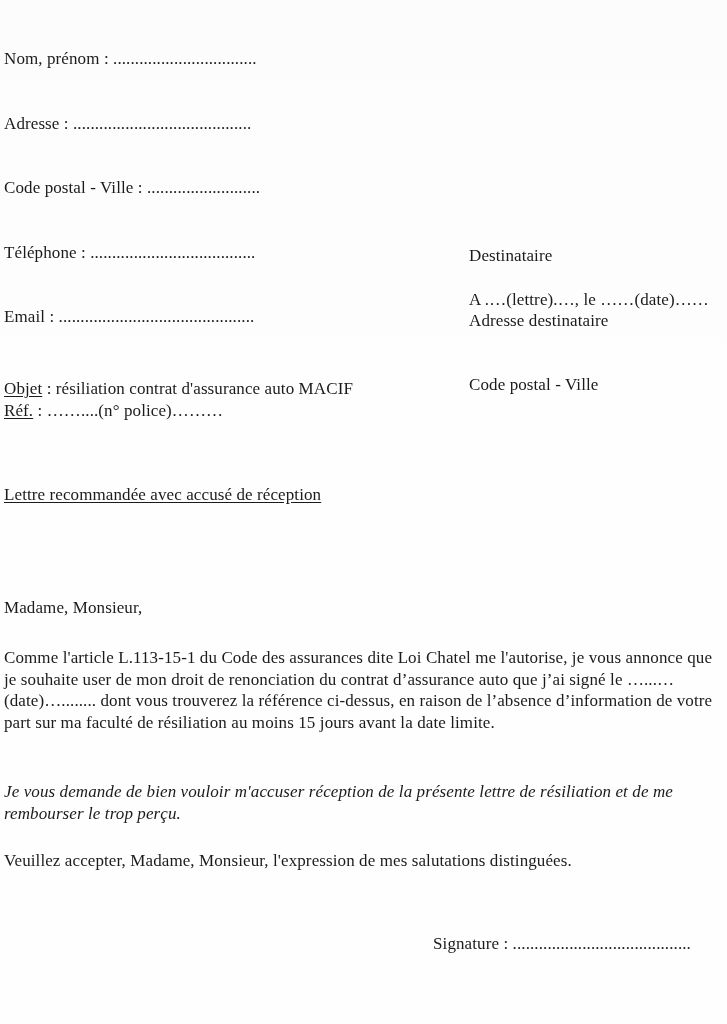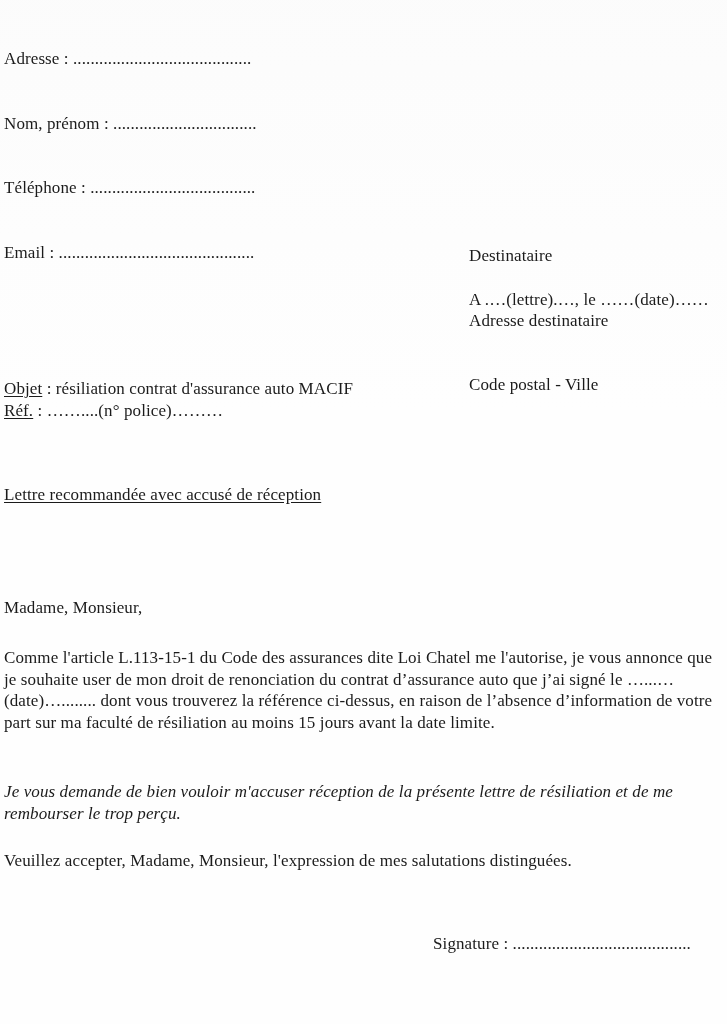--- a/index.html
+++ b/index.html
@@ -44,22 +44,23 @@
   #paragraph-2     { left: 4px;   top: 781px; font-style: italic; }
   #paragraph-3     { left: 4px;   top: 850px; }
   #signature-line  { left: 433px; top: 933px; }
 </style>
 </head>
 <body>
 
 <div class="page">
 
   <div id="sender-block" class="abs txt">
+    <div>Nom, prénom : .................................</div>
     <div>Adresse : .........................................</div>
-    <div>Nom, prénom : .................................</div>
+    <div>Code postal - Ville : ..........................</div>
     <div>Téléphone : ......................................</div>
     <div>Email : .............................................</div>
   </div>
 
   <div id="recipient-block" class="abs txt">
     <div>Destinataire</div>
     <div>Adresse destinataire</div>
     <div>Code postal - Ville</div>
   </div>
 

